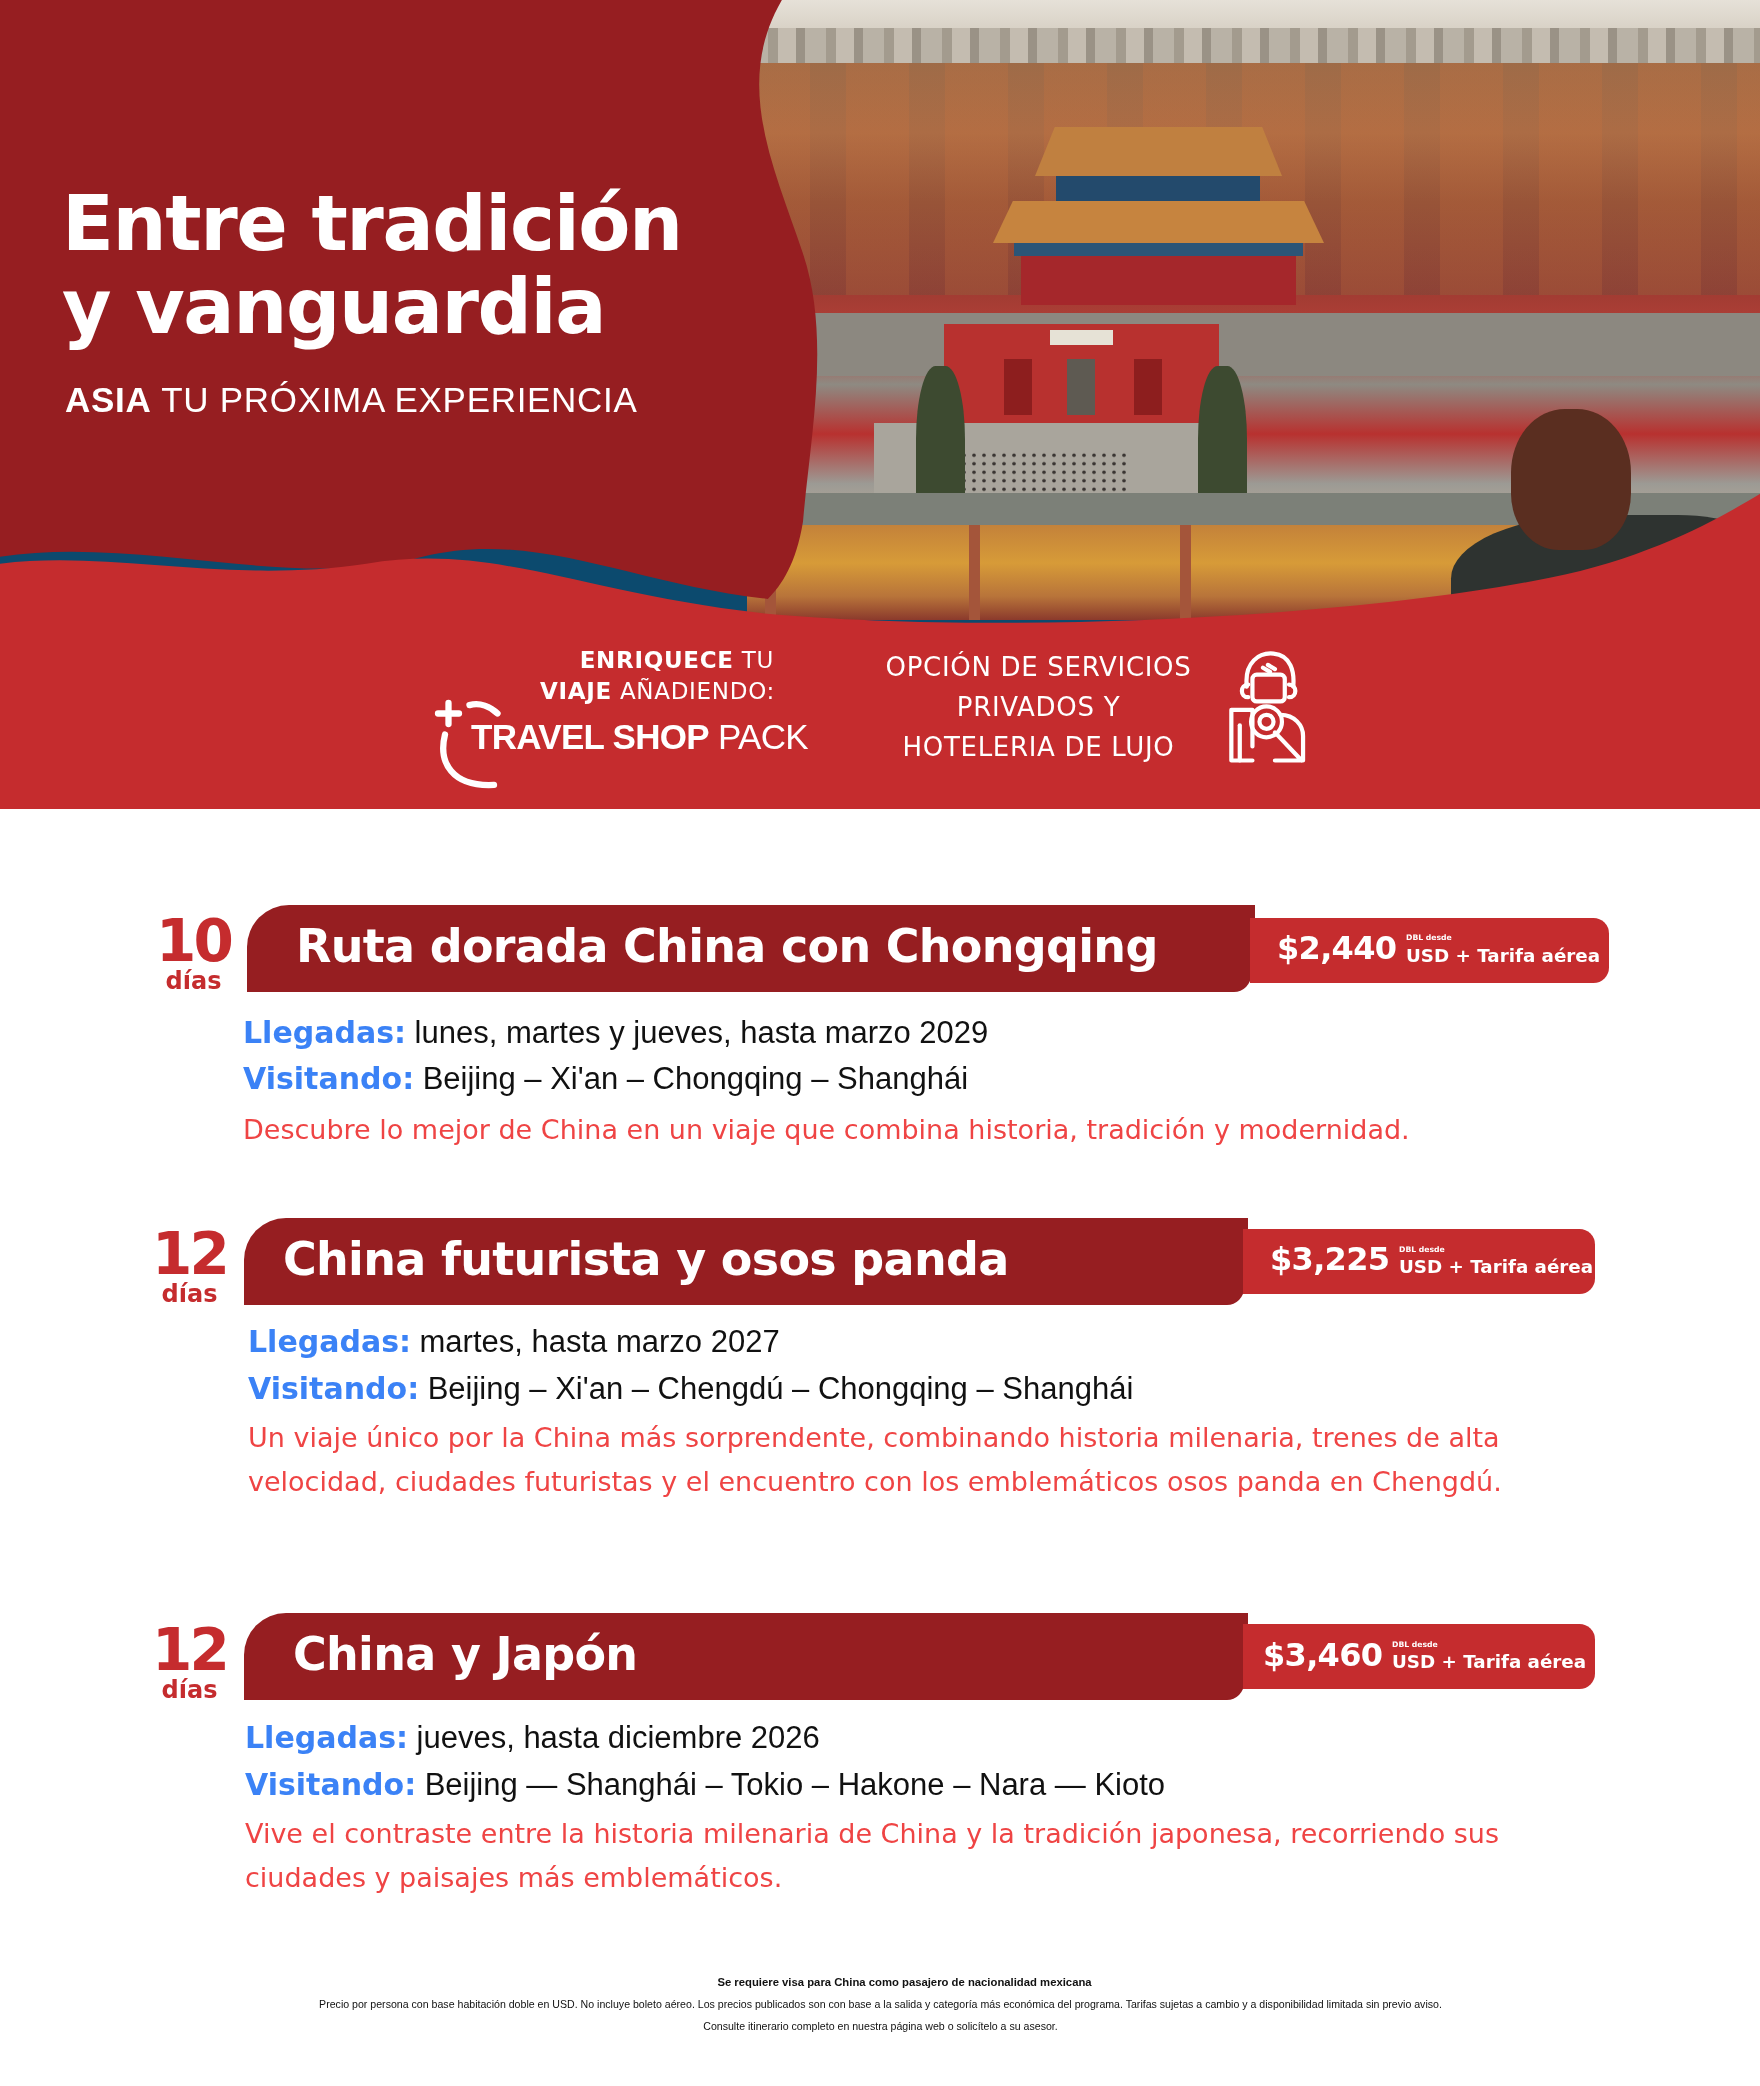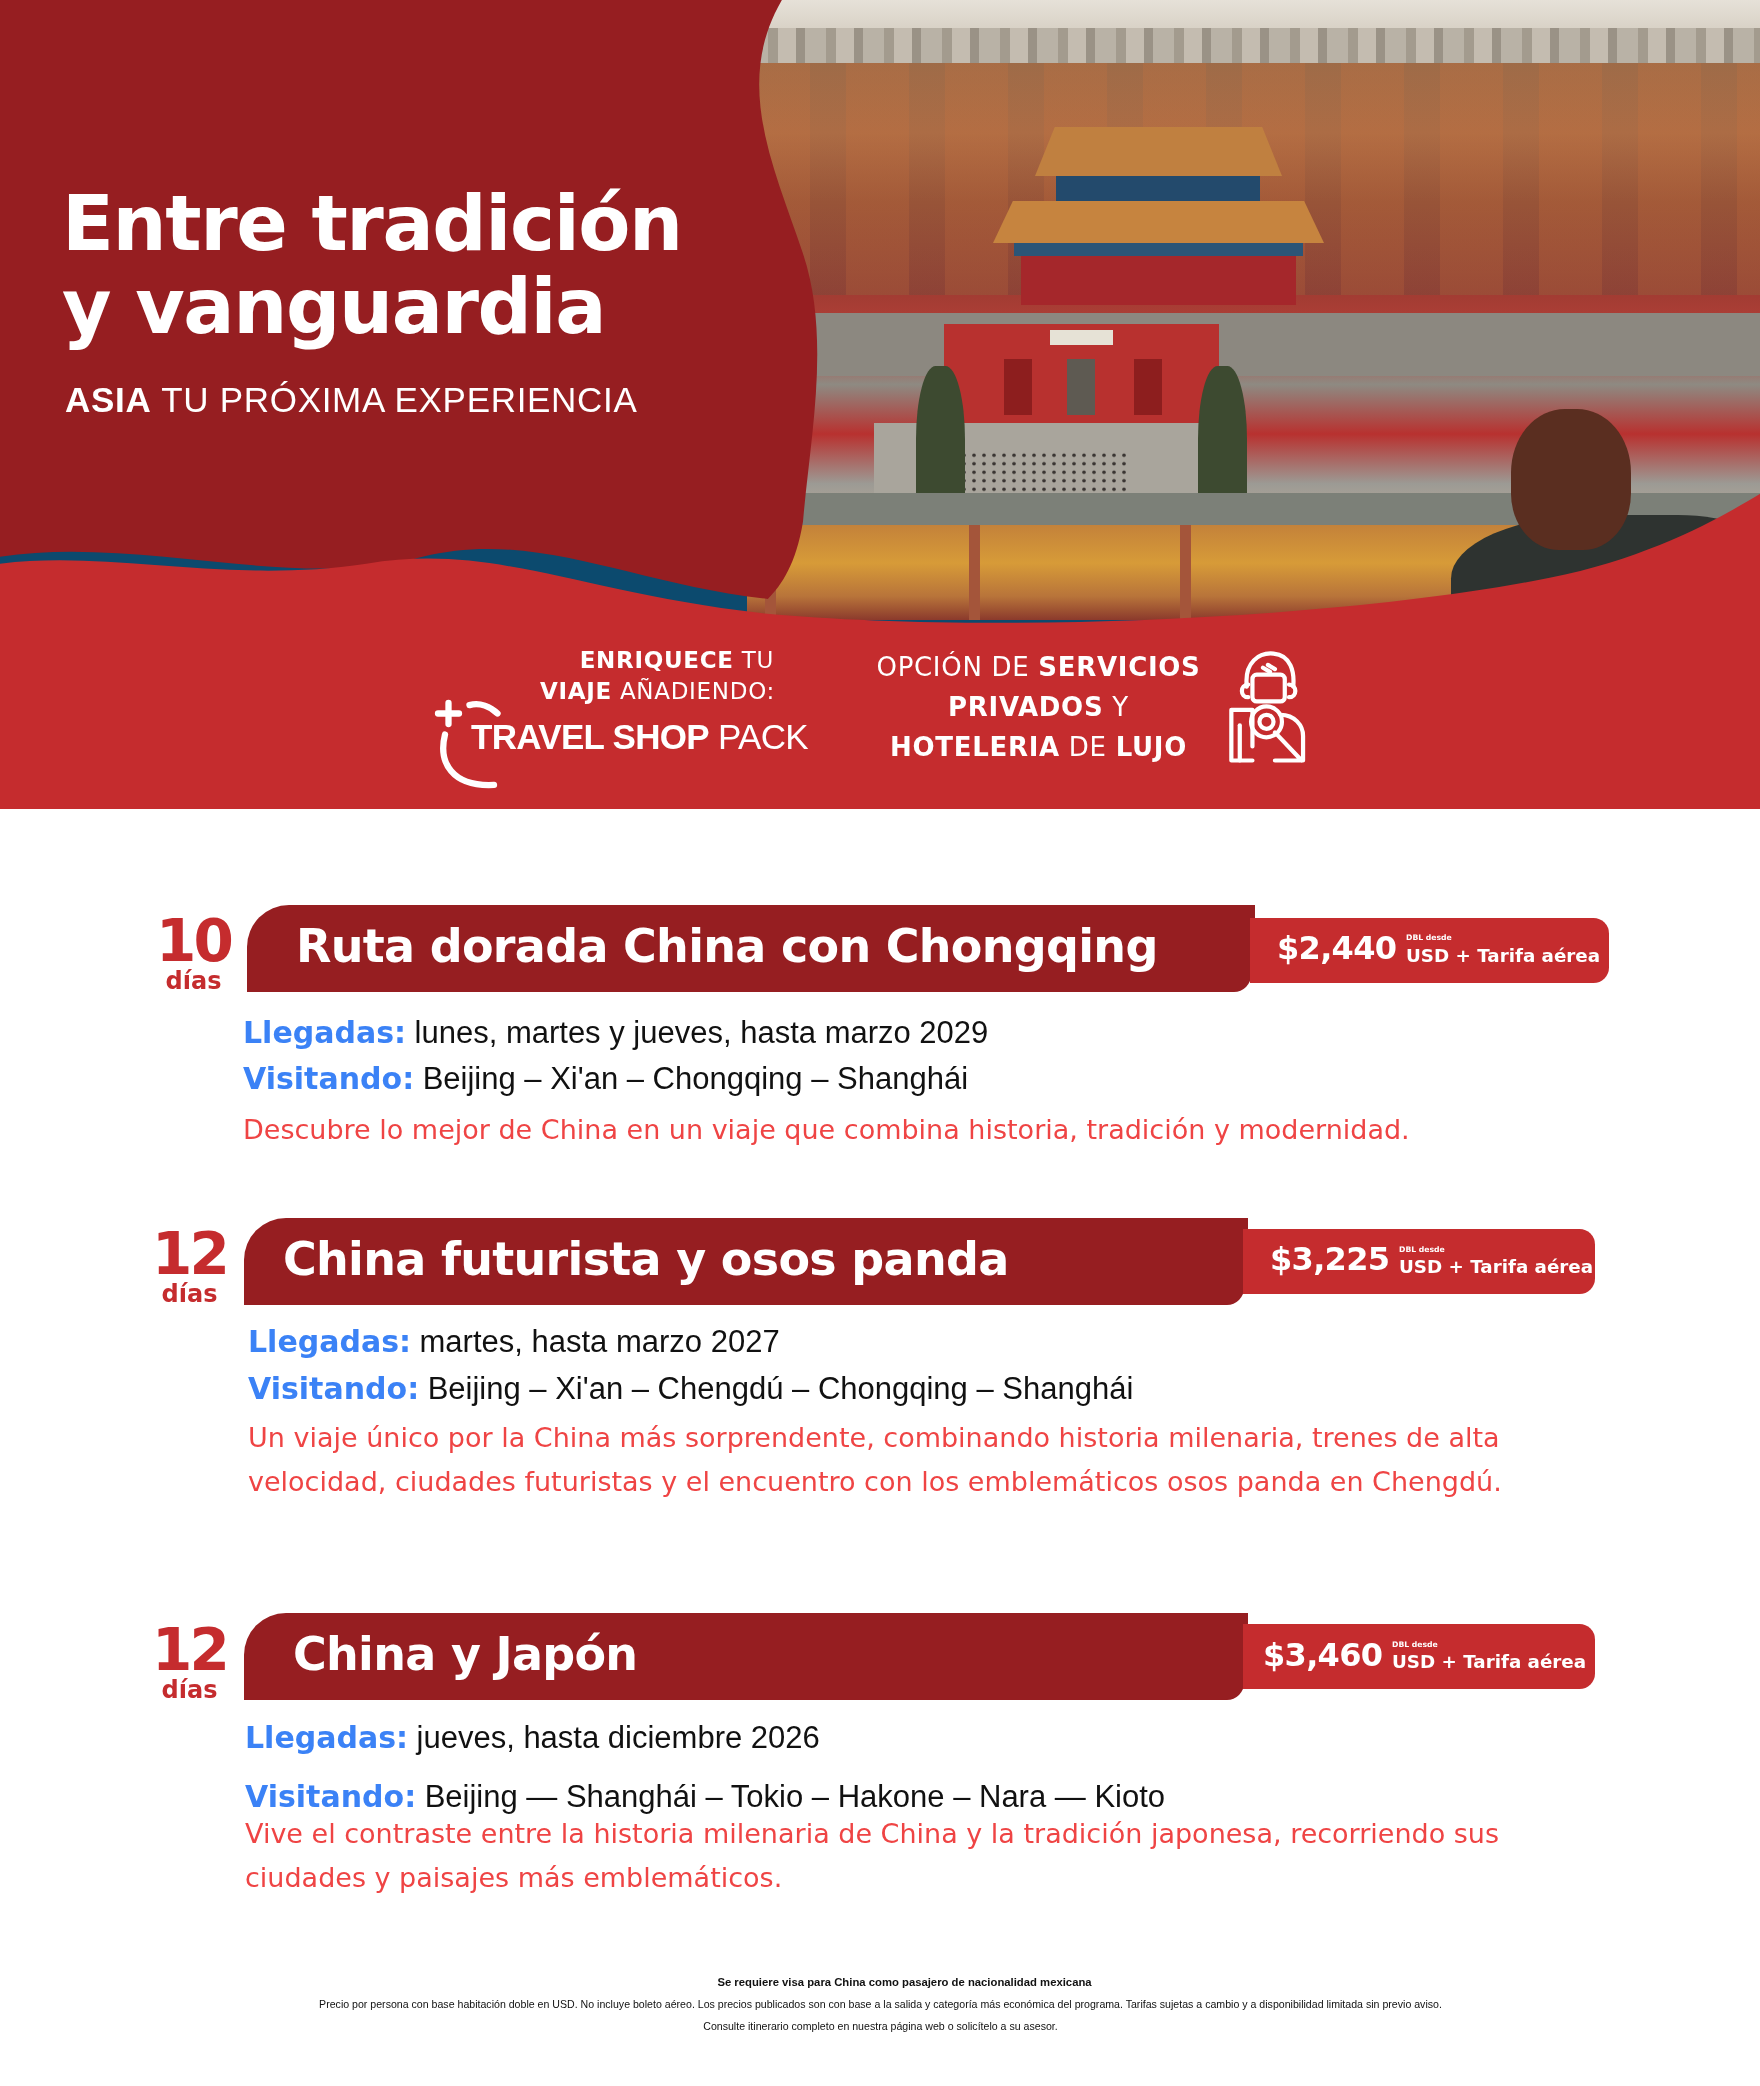--- a/index.html
+++ b/index.html
@@ -48,21 +48,21 @@
   .hero-sub b{font-weight:bold;}
   .tsp-icon{position:absolute;left:431px;top:692px;width:77px;height:99px;}
   .tsp-line1{position:absolute;left:549px;top:647px;width:225px;text-align:right;font-family:"DejaVu Sans",sans-serif;font-weight:bold;font-size:23px;color:#fff;letter-spacing:0.7px;}
   .tsp-line2{position:absolute;left:507px;top:678px;width:268px;text-align:right;font-family:"DejaVu Sans",sans-serif;font-size:23px;color:#fff;letter-spacing:0.7px;}
   .tsp-line2 b,.tsp-line1 span{font-weight:bold;}
   .tsp-line1 .thin,.tsp-line2 .thin{font-weight:normal;}
   .tsp-brand{position:absolute;left:471px;top:717px;font-family:"Liberation Sans",sans-serif;font-size:35px;color:#fff;white-space:nowrap;letter-spacing:-0.7px;}
   .tsp-brand b{font-weight:bold;}
 
   .priv-text{position:absolute;left:873px;top:647px;width:331px;text-align:center;color:#fff;font-family:"DejaVu Sans",sans-serif;font-size:26px;line-height:40px;letter-spacing:0.7px;}
-  .priv-text b{font-weight:bold;}
+  .priv-text b{font-weight:normal;}
   .priv-icon{position:absolute;left:1224px;top:648px;width:85px;height:116px;}
 
   
   .card{position:absolute;left:0;width:1761px;}
   .days{position:absolute;left:155px;width:77px;text-align:center;color:#c52c2e;font-family:"DejaVu Sans",sans-serif;font-weight:bold;margin-top:7px;}
   .days-num{display:block;font-size:58px;line-height:56px;letter-spacing:-2.8px;}
   .days-label{display:block;font-size:24px;line-height:25px;}
   .title-bar{position:absolute;left:247px;height:87px;width:1007px;background:#961e21;border-radius:42px 0 17px 0;}
   .title-bar::after{content:"";position:absolute;right:-4.2px;top:0;width:28px;height:87px;background:#961e21;border-radius:0 0 28px 0;}
   .title-text{position:absolute;left:49px;top:14px;color:#fff;font-family:"DejaVu Sans",sans-serif;font-weight:bold;font-size:46px;white-space:nowrap;letter-spacing:-0.7px;}
@@ -203,20 +203,20 @@
   </div>
   <div class="title-bar" style="top:8.5px;left:244px;width:1000px">
     <span class="title-text">China y Japón</span>
   </div>
   <div class="price-pill" style="left:1243px;top:20.4px;width:352px">
     <span class="price-amount" style="left:20px">$3,460</span>
     <span class="price-small" style="left:149px">DBL desde</span>
     <span class="price-unit" style="left:149px">USD + Tarifa aérea</span>
   </div>
   <div class="info-line" style="left:245px;top:116px"><span class="info-label">Llegadas:</span><span>jueves, hasta diciembre 2026</span></div>
-  <div class="info-line" style="left:245px;top:175px"><span class="info-label">Visitando:</span><span>Beijing — Shanghái – Tokio – Hakone – Nara — Kioto</span></div>
+  <div class="info-line" style="left:245px;top:163px"><span class="info-label">Visitando:</span><span>Beijing — Shanghái – Tokio – Hakone – Nara — Kioto</span></div>
   <p class="desc" style="left:245px;top:208px;width:1268px">Vive el contraste entre la historia milenaria de China y la tradición japonesa, recorriendo sus ciudades y paisajes más emblemáticos.</p>
 </article>
 
 <div class="footer footer-1">Se requiere visa para China como pasajero de nacionalidad mexicana</div>
 <div class="footer footer-2">Precio por persona con base habitación doble en USD. No incluye boleto aéreo. Los precios publicados son con base a la salida y categoría más económica del programa. Tarifas sujetas a cambio y a disponibilidad limitada sin previo aviso.</div>
 <div class="footer footer-3">Consulte itinerario completo en nuestra página web o solicítelo a su asesor.</div>
 
 
 </body></html>

